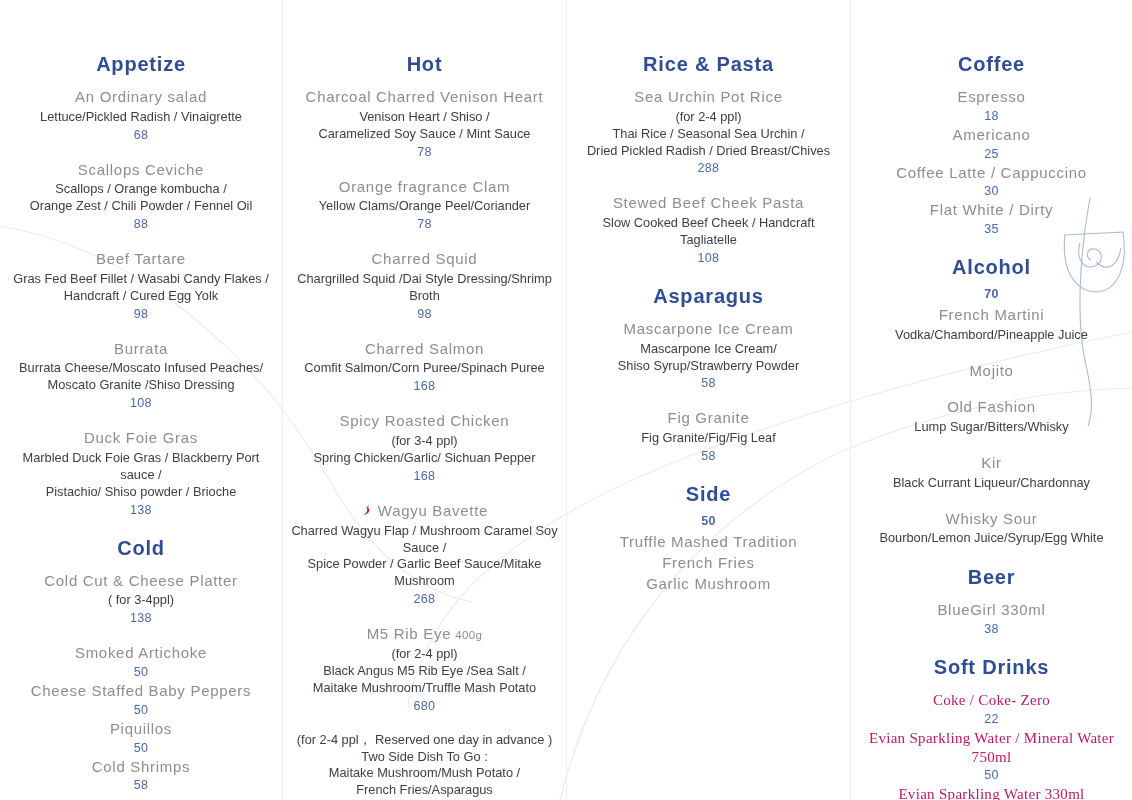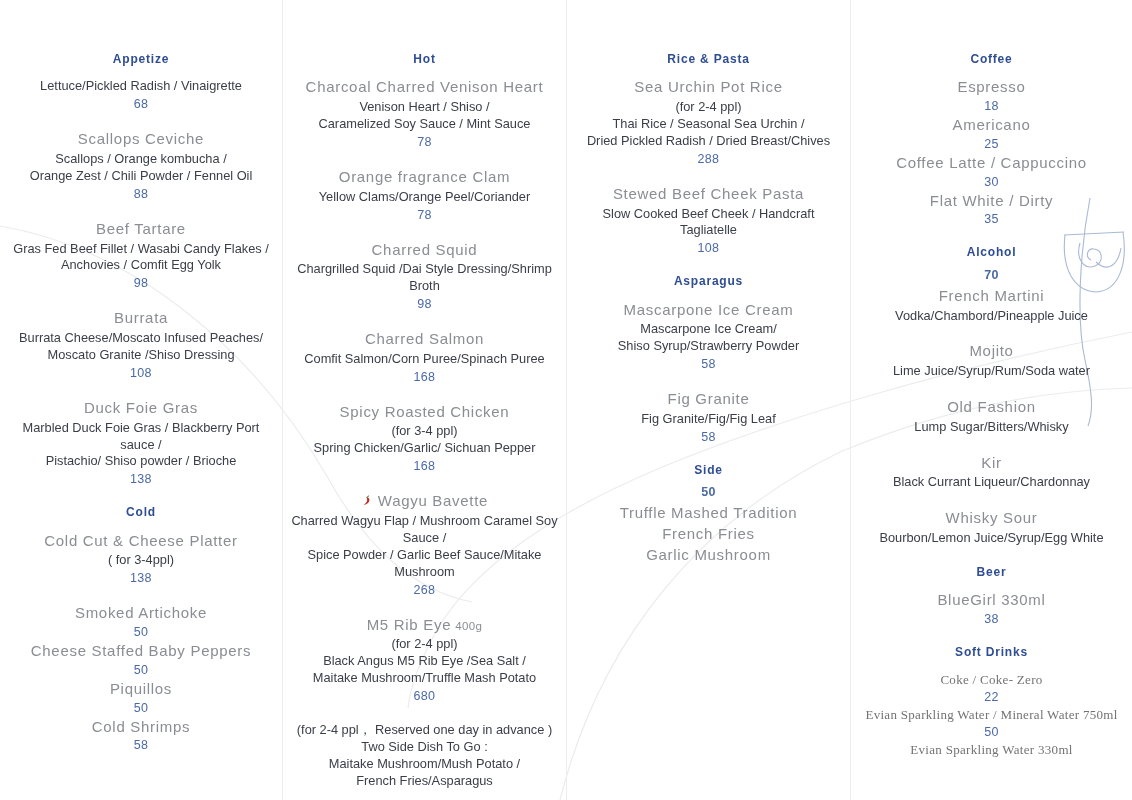--- a/index.html
+++ b/index.html
@@ -10,30 +10,30 @@
   #decor{position:absolute;left:0;top:0;z-index:0;pointer-events:none;}
   #menu-columns{
     position:absolute;left:0;top:0;width:1132px;height:800px;z-index:1;
     display:grid;grid-template-columns:283px 284px 284px 281px;
   }
   .col{padding:52px 6px 0 6px;text-align:center;box-sizing:border-box;}
   .col:not(:last-child){border-right:1px solid #ededf0;}
   .sec{margin-top:18px;}
   .sec:first-child{margin-top:0;}
   .sec-title{
-    font-size:12px;line-height:1.2;font-weight:700;color:#2e4d92;
+    font-size:20px;line-height:1.2;font-weight:700;color:#2e4d92;
     letter-spacing:.8px;margin:0 0 12px 0;
   }
   .item{margin-bottom:18px;}
   .item.compact{margin-bottom:2px;}
   .name{
     font-size:15px;line-height:1.25;color:#8a8d93;letter-spacing:.7px;margin-bottom:2px;
   }
   .serif-name{
-    font-family:"Liberation Serif",serif;font-size:13px;color:#737373;
+    font-family:"Liberation Serif",serif;font-size:15px;color:#be185d;
     letter-spacing:.3px;font-weight:400;
   }
   .size{font-size:11.5px;margin-left:4px;letter-spacing:.4px;margin-top:48px;}
   .detail{
     font-family:Liberation Sans, sans-serif;font-size:12.8px;line-height:1.32;color:#3a3e48;
   }
   .price{font-size:12.5px;line-height:1.2;color:#4a6aa5;margin-top:2px;letter-spacing:.3px;}
   .sec-price{margin:-4px 0 4px 0;font-weight:bold;}
   .chili{width:12px;height:13px;display:inline-block;vertical-align:-1px;margin-right:5px;}
 </style>
@@ -53,33 +53,34 @@
     <path d="M1096,262 C1108,273 1118,265 1121,248"></path>
     <path d="M1090,198 C1080,250 1076,320 1085,360 C1092,392 1094,410 1088,426"></path>
   </g>
 </svg>
 
 <div id="menu-columns">
     <div class="col">
       <section class="sec">
         <h2 class="sec-title">Appetize</h2>
         <div class="item">
+          <div class="name"><span>An Ordinary salad</span></div>
           <div class="detail">Lettuce/Pickled Radish / Vinaigrette</div>
           <div class="price">68</div>
         </div>
         <div class="item">
           <div class="name"><span>Scallops Ceviche</span></div>
           <div class="detail">Scallops / Orange kombucha /</div>
           <div class="detail">Orange Zest / Chili Powder / Fennel Oil</div>
           <div class="price">88</div>
         </div>
         <div class="item">
           <div class="name"><span>Beef Tartare</span></div>
           <div class="detail">Gras Fed Beef Fillet / Wasabi Candy Flakes /</div>
-          <div class="detail">Anchovies / Comfit Egg Yolk</div>
+          <div class="detail">Handcraft / Cured Egg Yolk</div>
           <div class="price">98</div>
         </div>
         <div class="item">
           <div class="name"><span>Burrata</span></div>
           <div class="detail">Burrata Cheese/Moscato Infused Peaches/</div>
           <div class="detail">Moscato Granite /Shiso Dressing</div>
           <div class="price">108</div>
         </div>
         <div class="item">
           <div class="name"><span>Duck Foie Gras</span></div>
@@ -233,21 +234,20 @@
       </section>
       <section class="sec">
         <h2 class="sec-title">Alcohol</h2>
         <div class="price sec-price">70</div>
         <div class="item">
           <div class="name"><span>French Martini</span></div>
           <div class="detail">Vodka/Chambord/Pineapple Juice</div>
         </div>
         <div class="item">
           <div class="name"><span>Mojito</span></div>
-          <div class="detail">Lime Juice/Syrup/Rum/Soda water</div>
         </div>
         <div class="item">
           <div class="name"><span>Old Fashion</span></div>
           <div class="detail">Lump Sugar/Bitters/Whisky</div>
         </div>
         <div class="item">
           <div class="name"><span>Kir</span></div>
           <div class="detail">Black Currant Liqueur/Chardonnay</div>
         </div>
         <div class="item">

